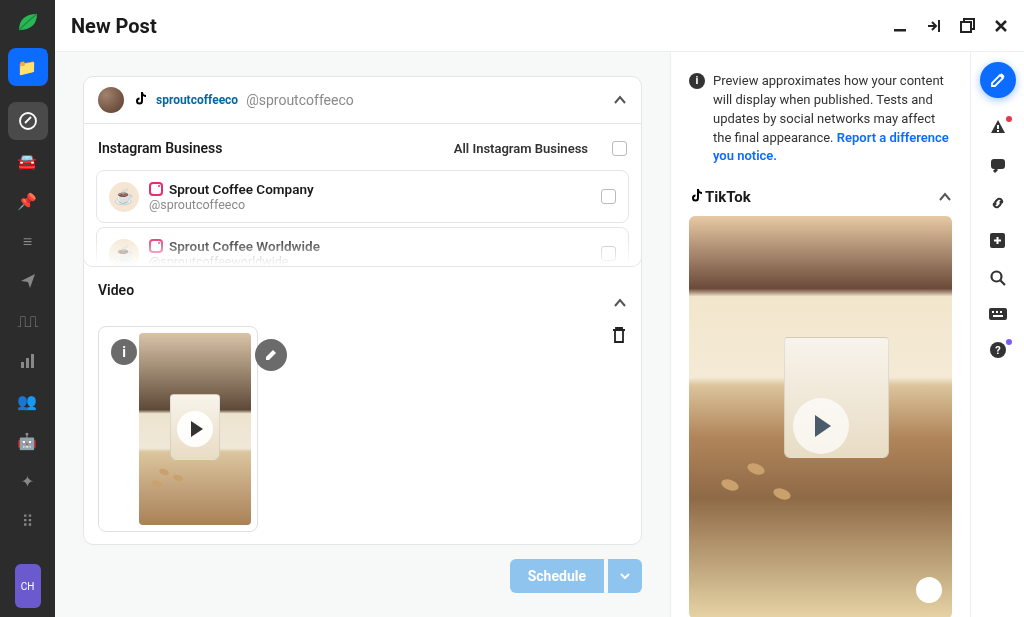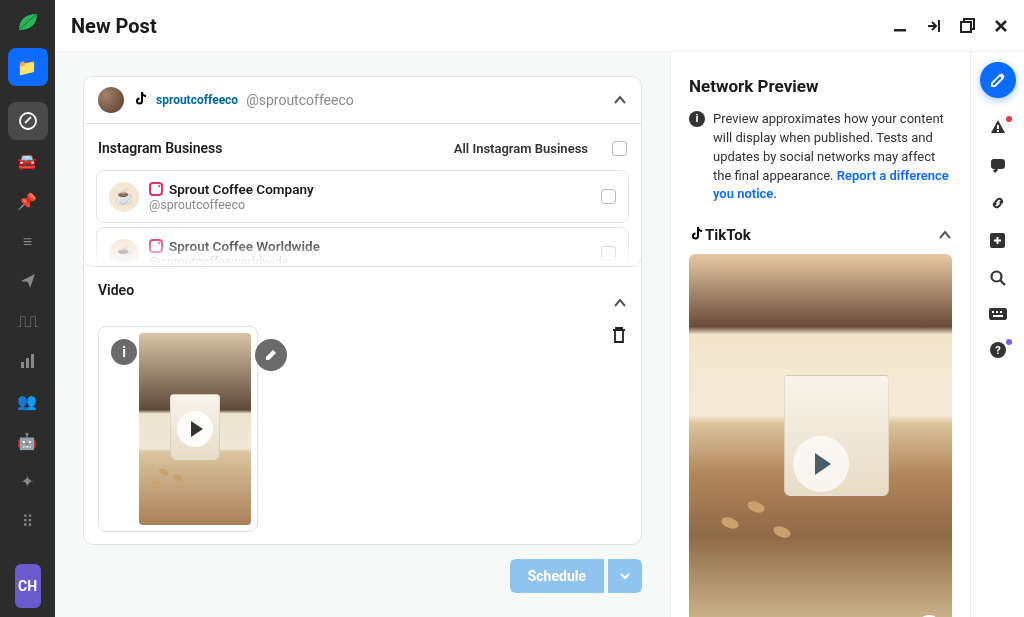--- a/index.html
+++ b/index.html
@@ -6,21 +6,21 @@
 body { width: 1024px; height: 617px; background: #fff; display: flex; overflow: hidden; }
 .left-rail { width: 55px; background: #2c2c2c; display: flex; flex-direction: column; align-items: center; padding-top: 8px; gap: 2px; position: relative; }
 .sprout-logo { width: 30px; height: 30px; margin-bottom: 8px; }
 .rail-item { width: 40px; height: 38px; display: flex; align-items: center; justify-content: center; border-radius: 8px; cursor: pointer; position: relative; }
 .rail-item.active { background: #4a4a4a; }
 .rail-item.blue { background: #0b6cff; }
 .rail-icon { color: #888; font-size: 16px; }
 .rail-item.active .rail-icon, .rail-item.blue .rail-icon { color: #fff; }
 .rail-dot { position: absolute; top: 1px; right: 1px; width: 7px; height: 7px; border-radius: 50%; background: #0b6cff; }
 .rail-bottom { margin-top: auto; margin-bottom: 12px; }
-.avatar-badge { width: 26px; height: 44px; border-radius: 6px; background: #6a5acd; color: #fff; font-size: 14px; font-weight: 700; display: flex; align-items: center; justify-content: center; }
+.avatar-badge { width: 26px; height: 44px; border-radius: 6px; background: #6a5acd; color: #fff; font-size: 10px; font-weight: 400; display: flex; align-items: center; justify-content: center; }
 
 .main-area { flex: 1; display: flex; flex-direction: column; }
 .topbar { height: 52px; display: flex; align-items: center; padding: 0 16px; border-bottom: 1px solid #eee; }
 .topbar-title { font-size: 20px; font-weight: 700; color: #1a1a1a; flex: 1; }
 .topbar-actions { display: flex; gap: 18px; align-items: center; }
 .topbar-icon { color: #333; cursor: pointer; font-size: 16px; }
 
 .content-row { flex: 1; display: flex; overflow: hidden; }
 .compose-col { flex: 1; background: #f7f8f8; padding: 24px 28px; overflow: auto; position: relative; display: flex; flex-direction: column; }
 .preview-col { width: 300px; border-left: 1px solid #eee; padding: 20px 18px; overflow: auto; }
@@ -278,21 +278,20 @@
         <button class="schedule-btn">Schedule</button>
         <button class="schedule-chev">
             <svg width="12" height="10" viewBox="0 0 12 10">
               <path d="M2 3 L6 7 L10 3" stroke="#fff" stroke-width="2" fill="none"></path>
             </svg>
           </button>
       </div>
     </div>
 
     <div class="preview-col">
-      <div class="preview-title">Network Preview</div>
       <div class="info-row">
         <div class="info-icon">i</div>
         <div>
           <span>Preview approximates how your content will display when published. Tests and updates by social networks may affect the final appearance. </span><span class="link">Report a difference you notice.</span>
         </div>
       </div>
       <div class="preview-network-hdr">
         <span class="net-icon">
           <svg width="14" height="16" viewBox="0 0 14 16">
               <path class="tiktok-note" d="M10 0 v9 a3.5 3.5 0 1 1 -3.5 -3.5 v2 a1.5 1.5 0 1 0 1.5 1.5 V0 h2 a3 3 0 0 0 3 3 v2 a5 5 0 0 1 -3 -1 Z"></path>

